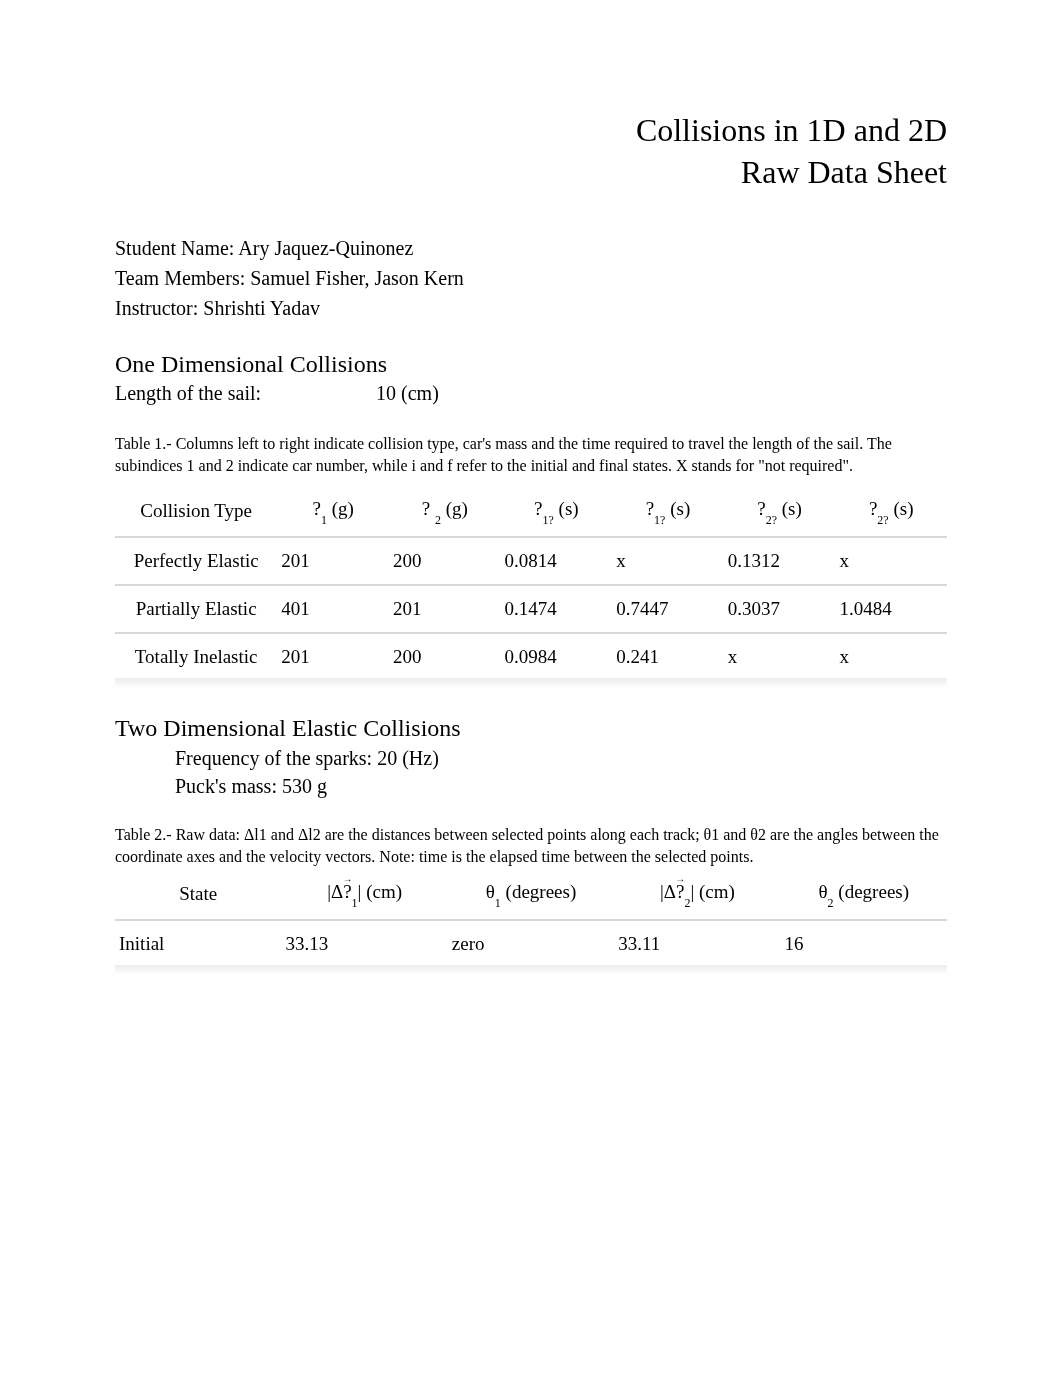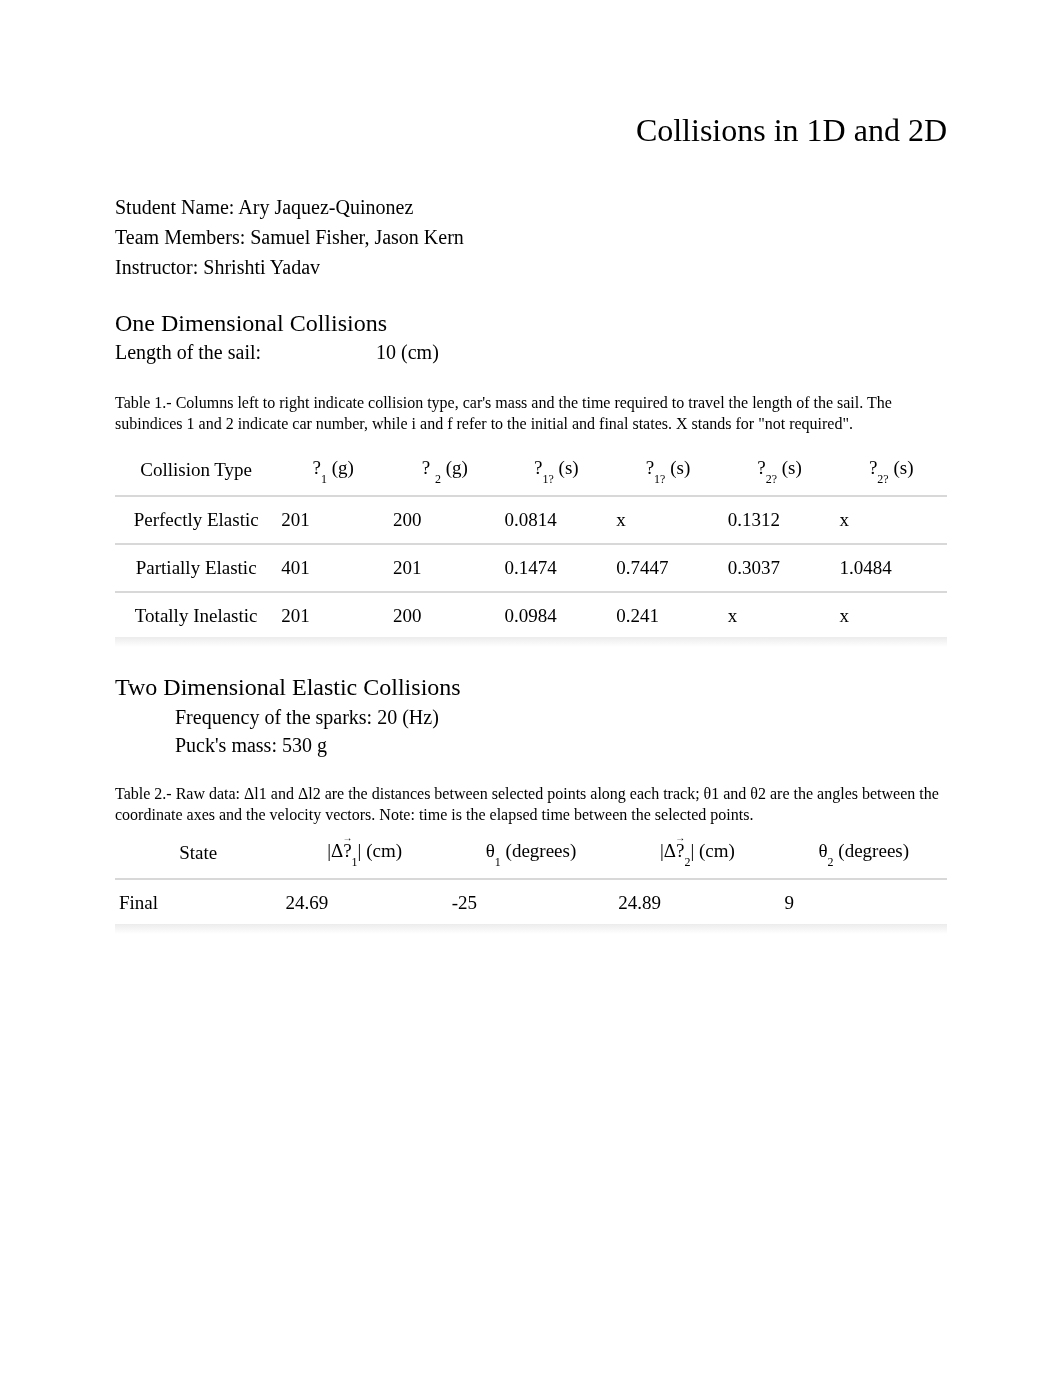--- a/index.html
+++ b/index.html
@@ -125,20 +125,21 @@
     }
     .header-cell {
       white-space: nowrap;
     }
   </style>
 </head>
 <body>
 
 <div class="title-block">
   <div class="title-line">Collisions in 1D and 2D</div>
+  <div class="title-line">Raw Data Sheet</div>
 </div>
 
 <div class="info-block">
   <div class="info-line">
     <span class="label">Student Name: </span><span>Ary Jaquez-Quinonez</span>
   </div>
   <div class="info-line">
     <span class="label">Team Members: </span><span>Samuel Fisher, Jason Kern</span>
   </div>
   <div class="info-line">
@@ -204,20 +205,20 @@
 <table class="t2 blur-bottom">
   <tbody>
       <tr>
     <th class="header-cell">State</th>
     <th class="header-cell"><span>|Δ</span><span class="vec-arrow">?</span><span class="sub">1</span><span>| (cm)</span></th>
     <th class="header-cell"><span>θ</span><span class="sub">1</span><span> (degrees)</span></th>
     <th class="header-cell"><span>|Δ</span><span class="vec-arrow">?</span><span class="sub">2</span><span>| (cm)</span></th>
     <th class="header-cell"><span>θ</span><span class="sub">2</span><span> (degrees)</span></th>
   </tr>
   <tr class="shadow-row">
-    <td>Final</td>
-    <td>24.69</td>
-    <td>-25</td>
-    <td>24.89</td>
-    <td>9</td>
+    <td>Initial</td>
+    <td>33.13</td>
+    <td>zero</td>
+    <td>33.11</td>
+    <td>16</td>
   </tr>
 </tbody>
   </table>
 
 </body></html>

